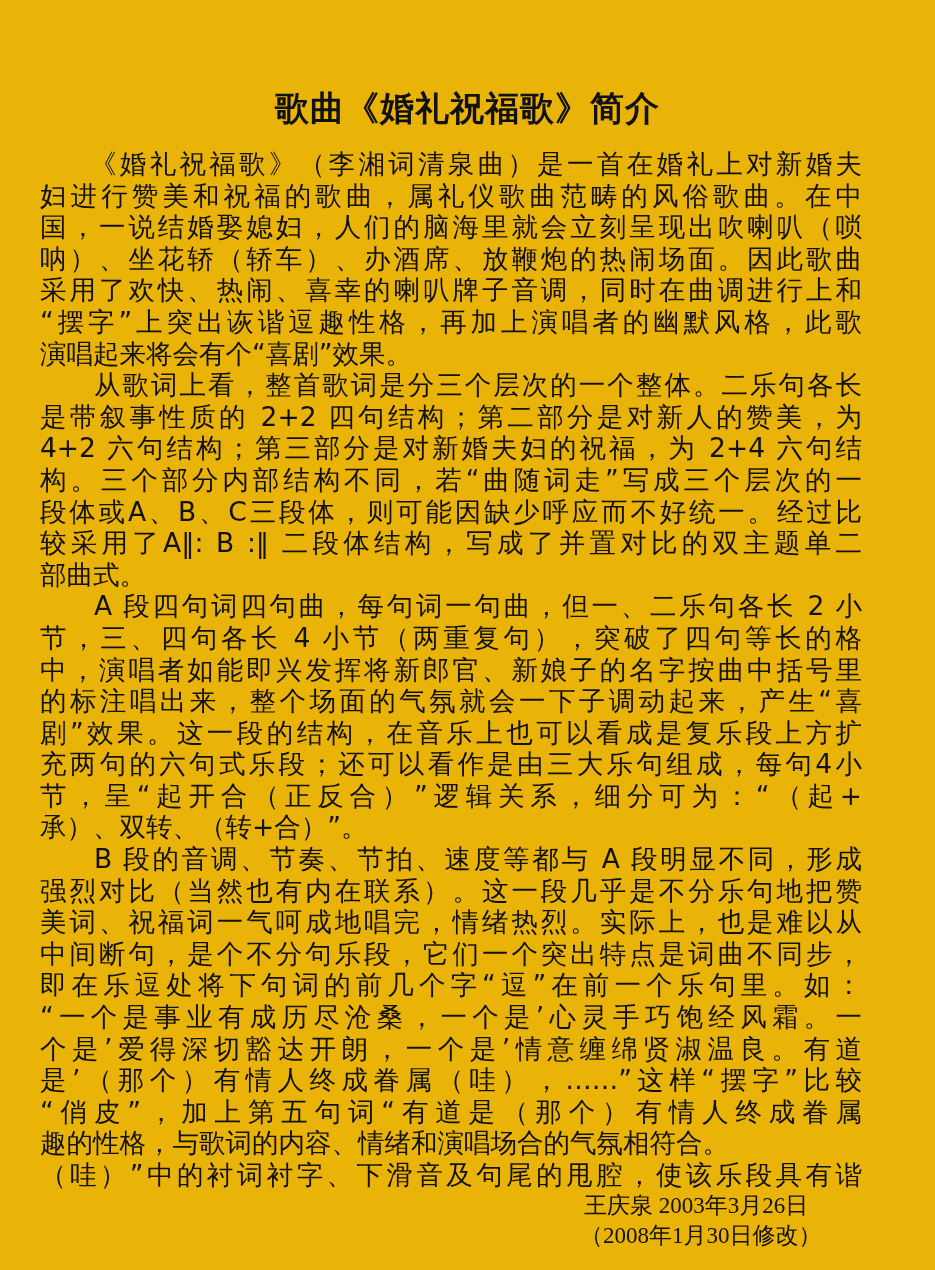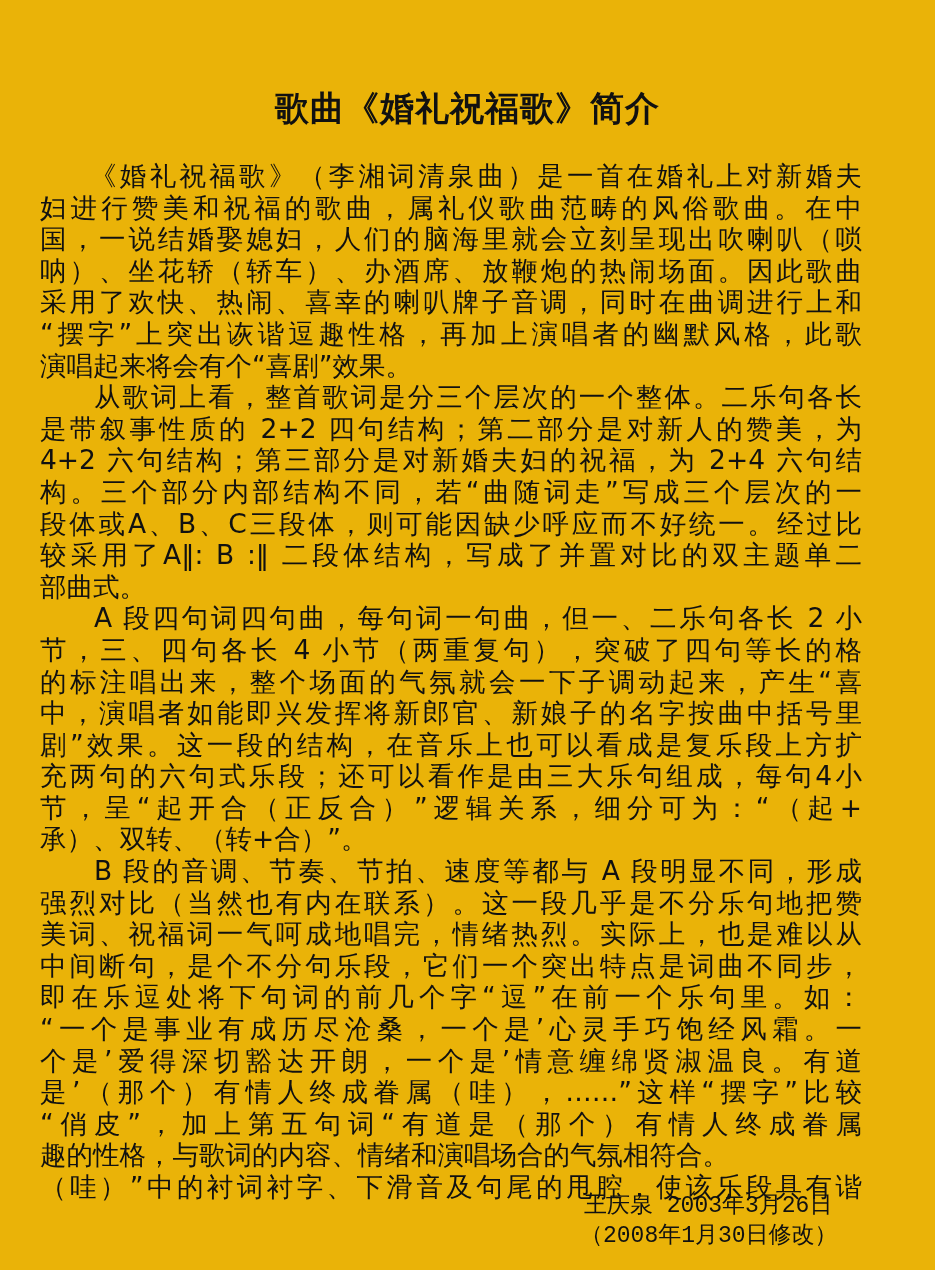--- a/index.html
+++ b/index.html
@@ -7,31 +7,31 @@
       width: 935px; height: 1270px; overflow: hidden;
       font-family: "DejaVu Sans", "Liberation Sans", sans-serif;
       color: #111111;
     }
     .page { position: relative; width: 935px; height: 1270px; background: #eab308; padding-left: 20px; }
     .title {
       position: absolute; top: 86px; left: 0; width: 935px;
       text-align: center; font-size: 34px; font-weight: bold; letter-spacing: 1px;
       line-height: 44px;
     }
-    .body { position: absolute; top: 148px; left: 40px; width: 822px; margin-top: 12px; }
+    .body { position: absolute; top: 148px; left: 40px; width: 822px; }
     .line {
       height: 31.6px; line-height: 31.6px; font-size: 26.5px;
       white-space: nowrap; text-align: justify; text-align-last: justify;
       overflow: visible; letter-spacing: 0px;
     }
     .line.last { text-align-last: left; }
     .line.indent { padding-left: 54px; }
     .sig {
       position: absolute; left: 580px; width: 290px;
-      font-family: Liberation Mono, monospace;
+      font-family: Liberation Serif, serif;
       font-size: 23px; line-height: 28px; white-space: nowrap;
     }
     .sig1 { top: 1192px; left: 584px; }
     .sig2 { top: 1222px; left: 580px; }
   </style>
 </head>
 <body>
 
 <div class="page">
   <div class="title">歌曲《婚礼祝福歌》简介</div>
@@ -54,22 +54,22 @@
       <div class="line">4+2 六句结构；第三部分是对新婚夫妇的祝福，为 2+4 六句结</div>
       <div class="line">构。三个部分内部结构不同，若“曲随词走”写成三个层次的一</div>
       <div class="line">段体或A、B、C三段体，则可能因缺少呼应而不好统一。经过比</div>
       <div class="line">较采用了A‖: B :‖ 二段体结构，写成了并置对比的双主题单二</div>
       <div class="line last">部曲式。</div>
     </div>
 
     <div>
       <div class="line indent">A 段四句词四句曲，每句词一句曲，但一、二乐句各长 2 小</div>
       <div class="line">节，三、四句各长 4 小节（两重复句），突破了四句等长的格</div>
+      <div class="line">中，演唱者如能即兴发挥将新郎官、新娘子的名字按曲中括号里</div>
       <div class="line">的标注唱出来，整个场面的气氛就会一下子调动起来，产生“喜</div>
-      <div class="line">中，演唱者如能即兴发挥将新郎官、新娘子的名字按曲中括号里</div>
       <div class="line">剧”效果。这一段的结构，在音乐上也可以看成是复乐段上方扩</div>
       <div class="line">充两句的六句式乐段；还可以看作是由三大乐句组成，每句4小</div>
       <div class="line">节，呈“起开合（正反合）”逻辑关系，细分可为：“（起+</div>
       <div class="line last">承）、双转、（转+合）”。</div>
     </div>
 
     <div>
       <div class="line indent">B 段的音调、节奏、节拍、速度等都与 A 段明显不同，形成</div>
       <div class="line">强烈对比（当然也有内在联系）。这一段几乎是不分乐句地把赞</div>
       <div class="line">美词、祝福词一气呵成地唱完，情绪热烈。实际上，也是难以从</div>

